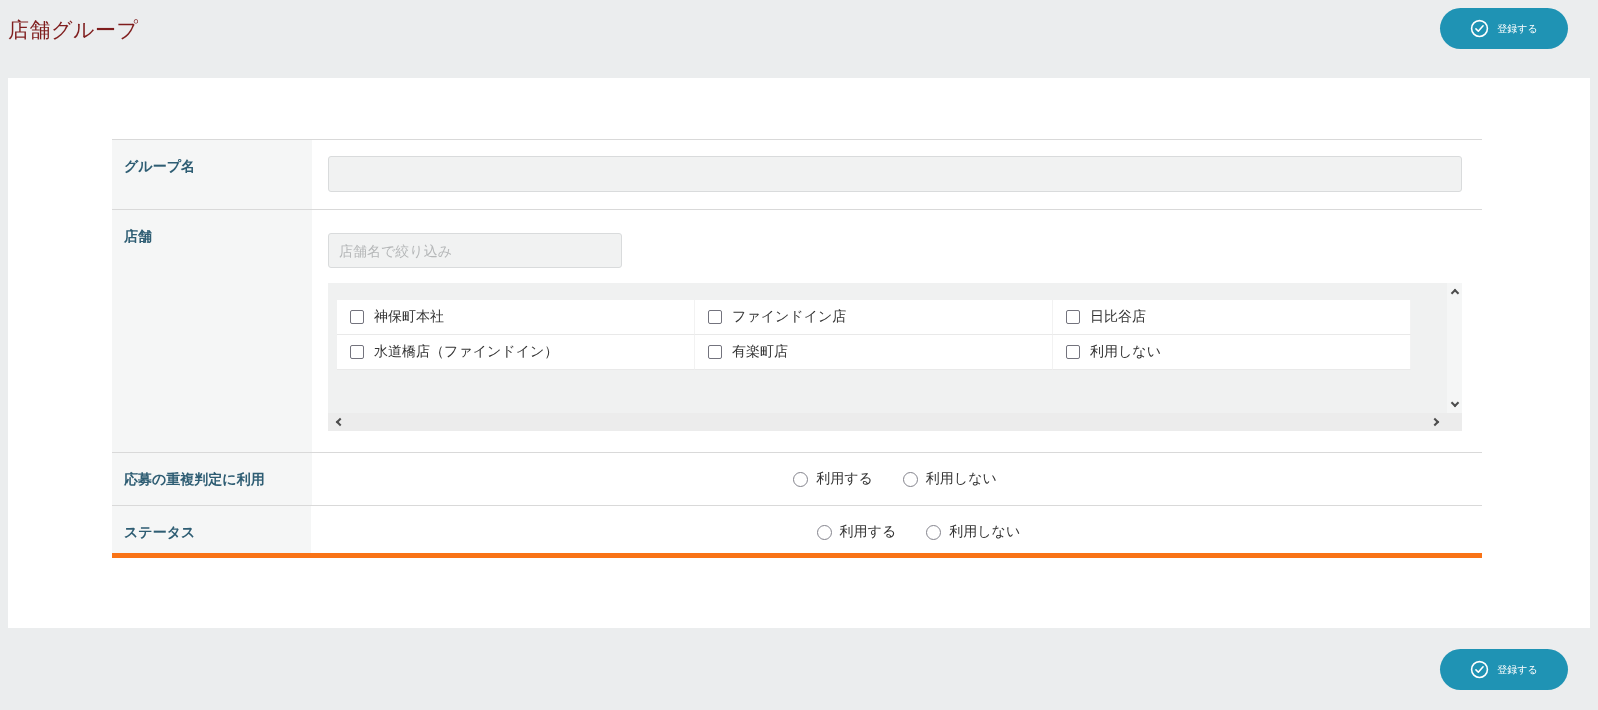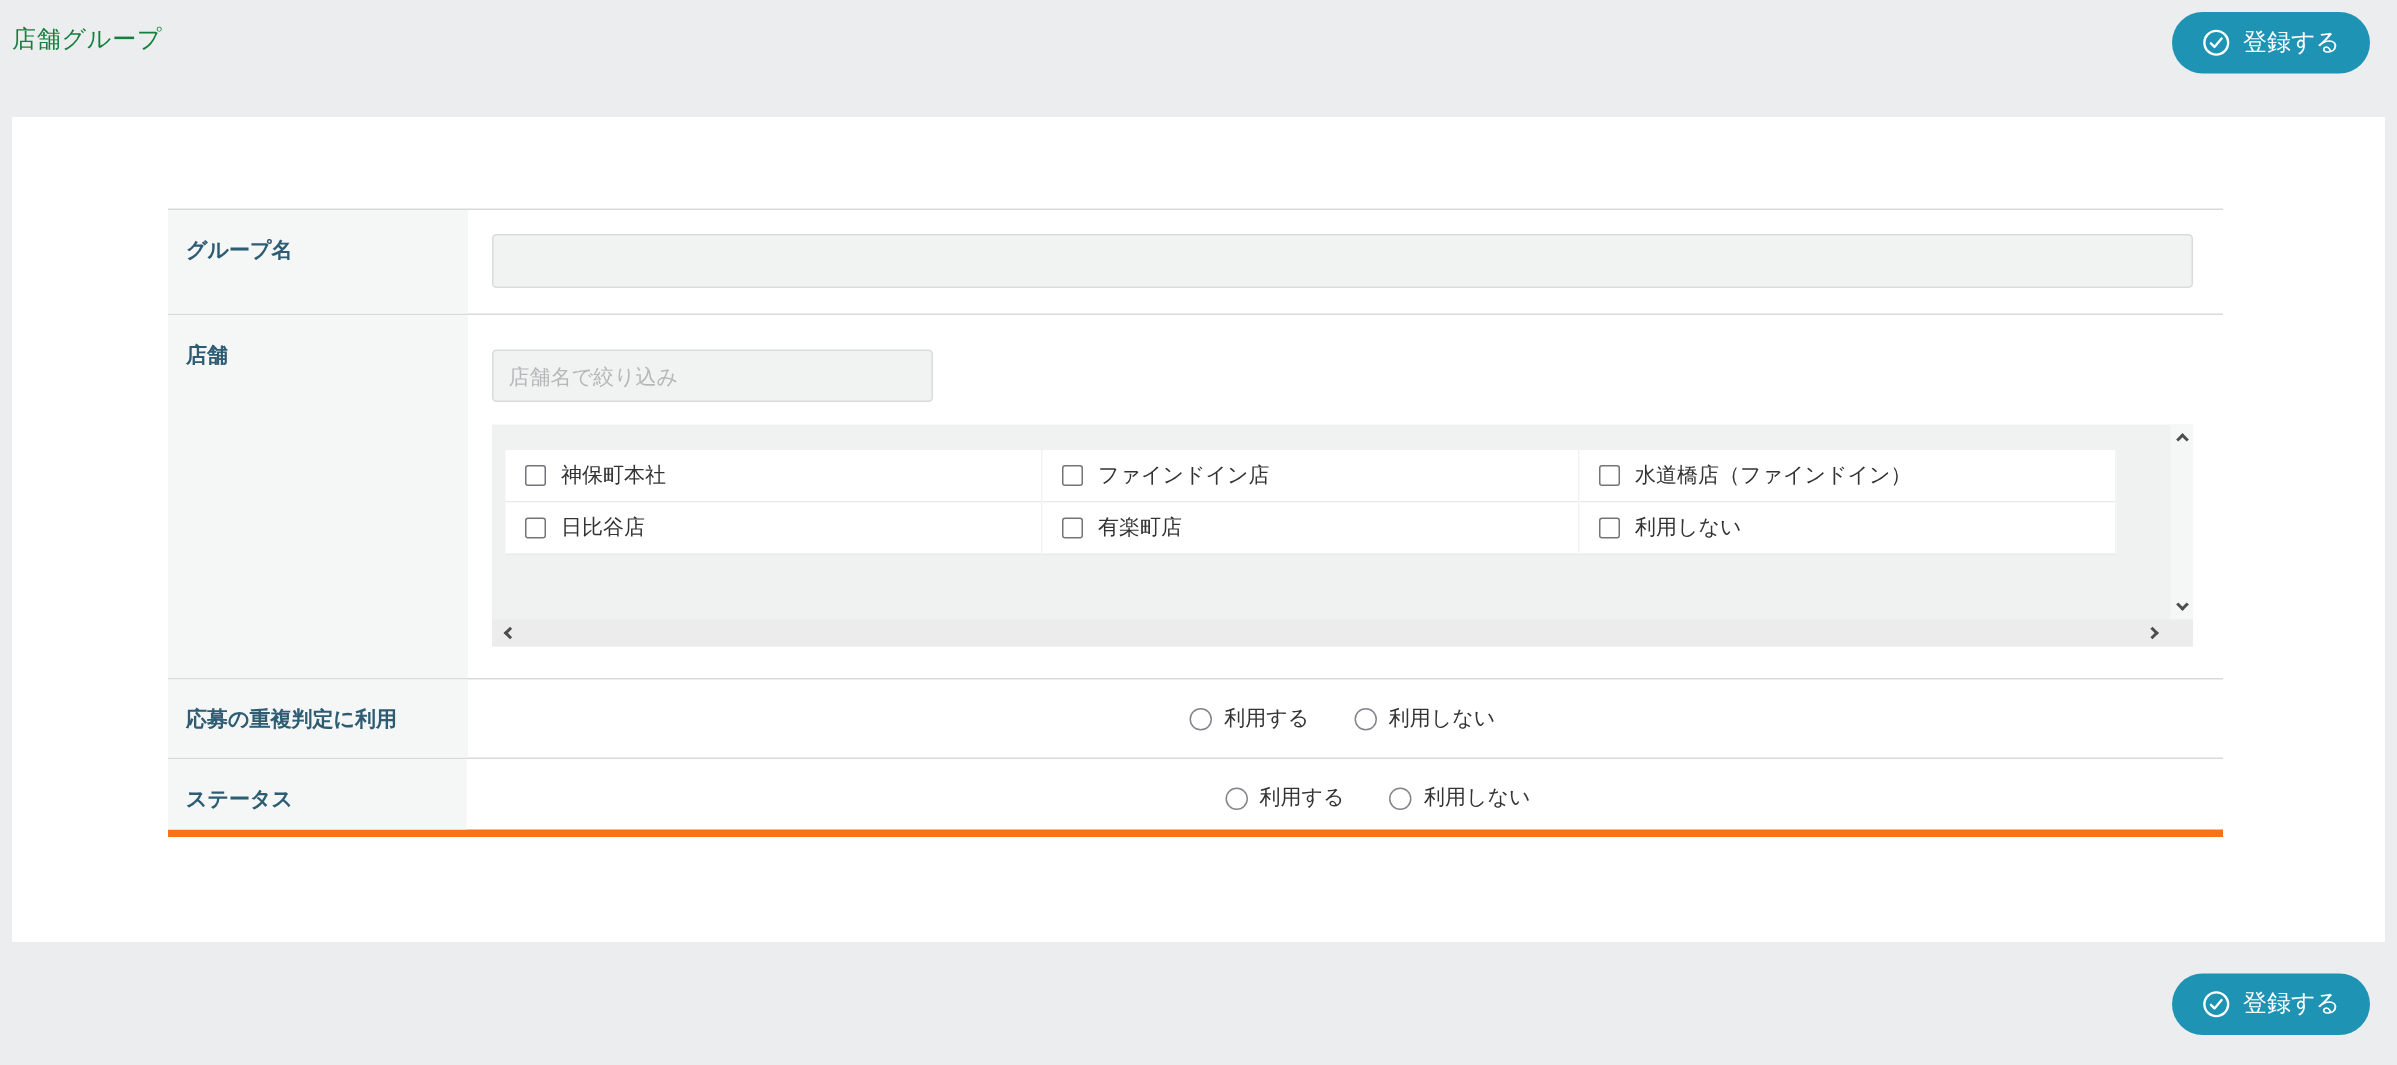--- a/index.html
+++ b/index.html
@@ -11,29 +11,29 @@
     overflow:hidden;
     color:#333;
   }
   
   .header {
     height:78px;
     position:relative;
   }
   .page-title {
     position:absolute; left:8px; top:16px;
-    font-size:16px; color:#15803d; letter-spacing:0.5px;
+    font-size:21px; color:#7f1d1d; letter-spacing:0.5px;
   }
   .register-btn {
-    position:absolute; right:18px;
+    position:absolute; right:30px;
     height:41px; min-width:128px;
     display:flex; align-items:center; justify-content:center; gap:8px;
     background:#1f93b4; color:#fff;
     border:none; border-radius:21px;
-    font-size:16px; padding:0 20px;
+    font-size:10px; padding:0 20px;
     cursor:pointer;
     font-family:inherit;
   }
   .register-btn.top { top:8px; }
   .register-btn.bottom { bottom:20px; }
   .register-btn svg { display:block; }
 
   
   .card {
     position:absolute; left:8px; right:8px; top:78px;
@@ -168,25 +168,25 @@
             <label class="store-cell">
               <input type="checkbox" class="cbx" style="">
               <span>神保町本社</span>
             </label>
             <label class="store-cell">
               <input type="checkbox" class="cbx" style="">
               <span>ファインドイン店</span>
             </label>
             <label class="store-cell">
               <input type="checkbox" class="cbx" style="">
+              <span>日比谷店</span>
+            </label>
+            <label class="store-cell">
+              <input type="checkbox" class="cbx" style="">
               <span>水道橋店（ファインドイン）</span>
-            </label>
-            <label class="store-cell">
-              <input type="checkbox" class="cbx" style="">
-              <span>日比谷店</span>
             </label>
             <label class="store-cell">
               <input type="checkbox" class="cbx" style="">
               <span>有楽町店</span>
             </label>
             <label class="store-cell">
               <input type="checkbox" class="cbx" style="">
               <span>利用しない</span>
             </label>
             <div class="store-cell empty"></div>

